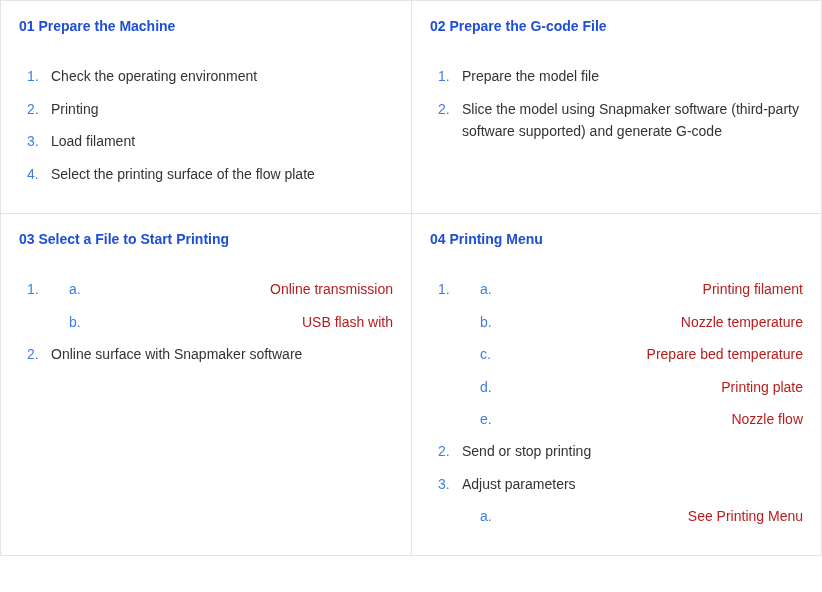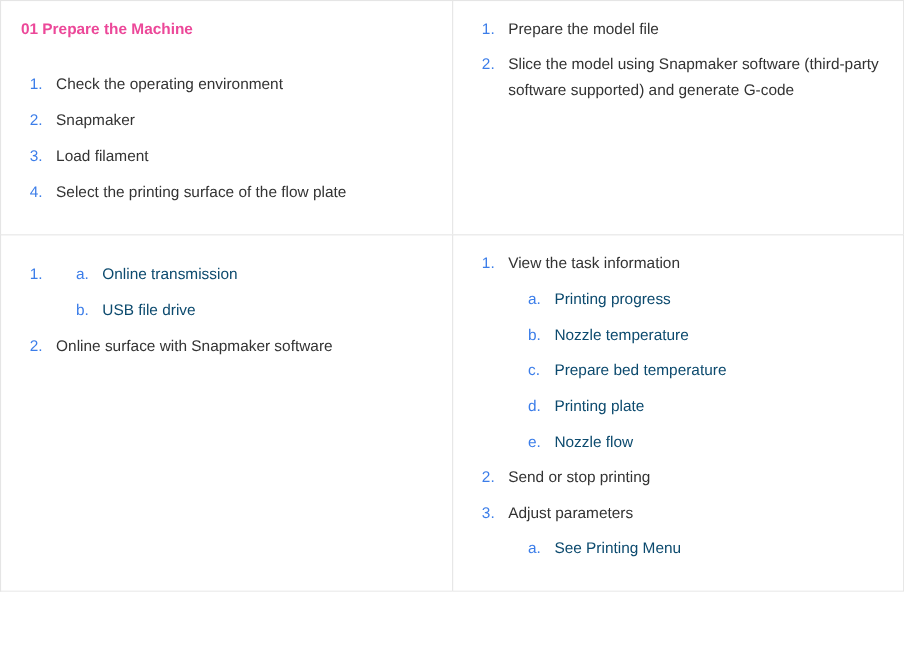--- a/index.html
+++ b/index.html
@@ -22,21 +22,21 @@
     .cell {
       border: 1px solid #e5e5e5;
       padding: 14px 18px 18px 18px;
       min-height: 100px;
     }
     .cell-top-left { border-right: none; border-bottom: none; }
     .cell-top-right { border-bottom: none; }
     .cell-bottom-left { border-right: none; }
     .cell-title {
       font-weight: 700;
-      color: #ec4899;
+      color: #1d4ed8;
       margin-bottom: 28px;
       font-size: 14px;
     }
     ol.numbered {
       list-style: none;
       counter-reset: item;
       padding-left: 8px;
     }
     ol.numbered > li {
       counter-increment: item;
@@ -56,69 +56,72 @@
       list-style: none;
       counter-reset: letter;
       padding-left: 18px;
       margin-top: 10px;
     }
     ol.lettered > li {
       counter-increment: letter;
       position: relative;
       padding-left: 24px;
       margin-bottom: 10px;
-      color: #0c4a6e;
+      color: #b91c1c;
+      text-align: right;
     }
     ol.lettered > li::before {
       content: counter(letter, lower-alpha) ".";
       position: absolute;
       left: 0;
       color: #3b7de9;
     }
   </style>
 </head>
 <body>
 
 <div class="grid">
 
   <div class="cell cell-top-left">
     <div class="cell-title">01 Prepare the Machine</div>
     <ol class="numbered">
       <li>Check the operating environment</li>
-      <li>Snapmaker</li>
+      <li>Printing</li>
       <li>Load filament</li>
       <li>Select the printing surface of the flow plate</li>
     </ol>
   </div>
 
   <div class="cell cell-top-right">
+    <div class="cell-title">02 Prepare the G-code File</div>
     <ol class="numbered">
       <li>Prepare the model file</li>
       <li>Slice the model using Snapmaker software (third-party software supported) and generate G-code</li>
     </ol>
   </div>
 
   <div class="cell cell-bottom-left">
+    <div class="cell-title">03 Select a File to Start Printing</div>
     <ol class="numbered">
       <li>
         <ol class="lettered">
           <li>Online transmission</li>
-          <li>USB file drive</li>
+          <li>USB flash with</li>
         </ol>
       </li>
       <li>Online surface with Snapmaker software</li>
     </ol>
   </div>
 
   <div class="cell cell-bottom-right">
+    <div class="cell-title">04 Printing Menu</div>
     <ol class="numbered">
       <li>
-        <span>View the task information</span>
         <ol class="lettered">
-          <li>Printing progress</li>
+          <li>Printing filament</li>
           <li>Nozzle temperature</li>
           <li>Prepare bed temperature</li>
           <li>Printing plate</li>
           <li>Nozzle flow</li>
         </ol>
       </li>
       <li>Send or stop printing</li>
       <li>
         <span>Adjust parameters</span>
         <ol class="lettered">

